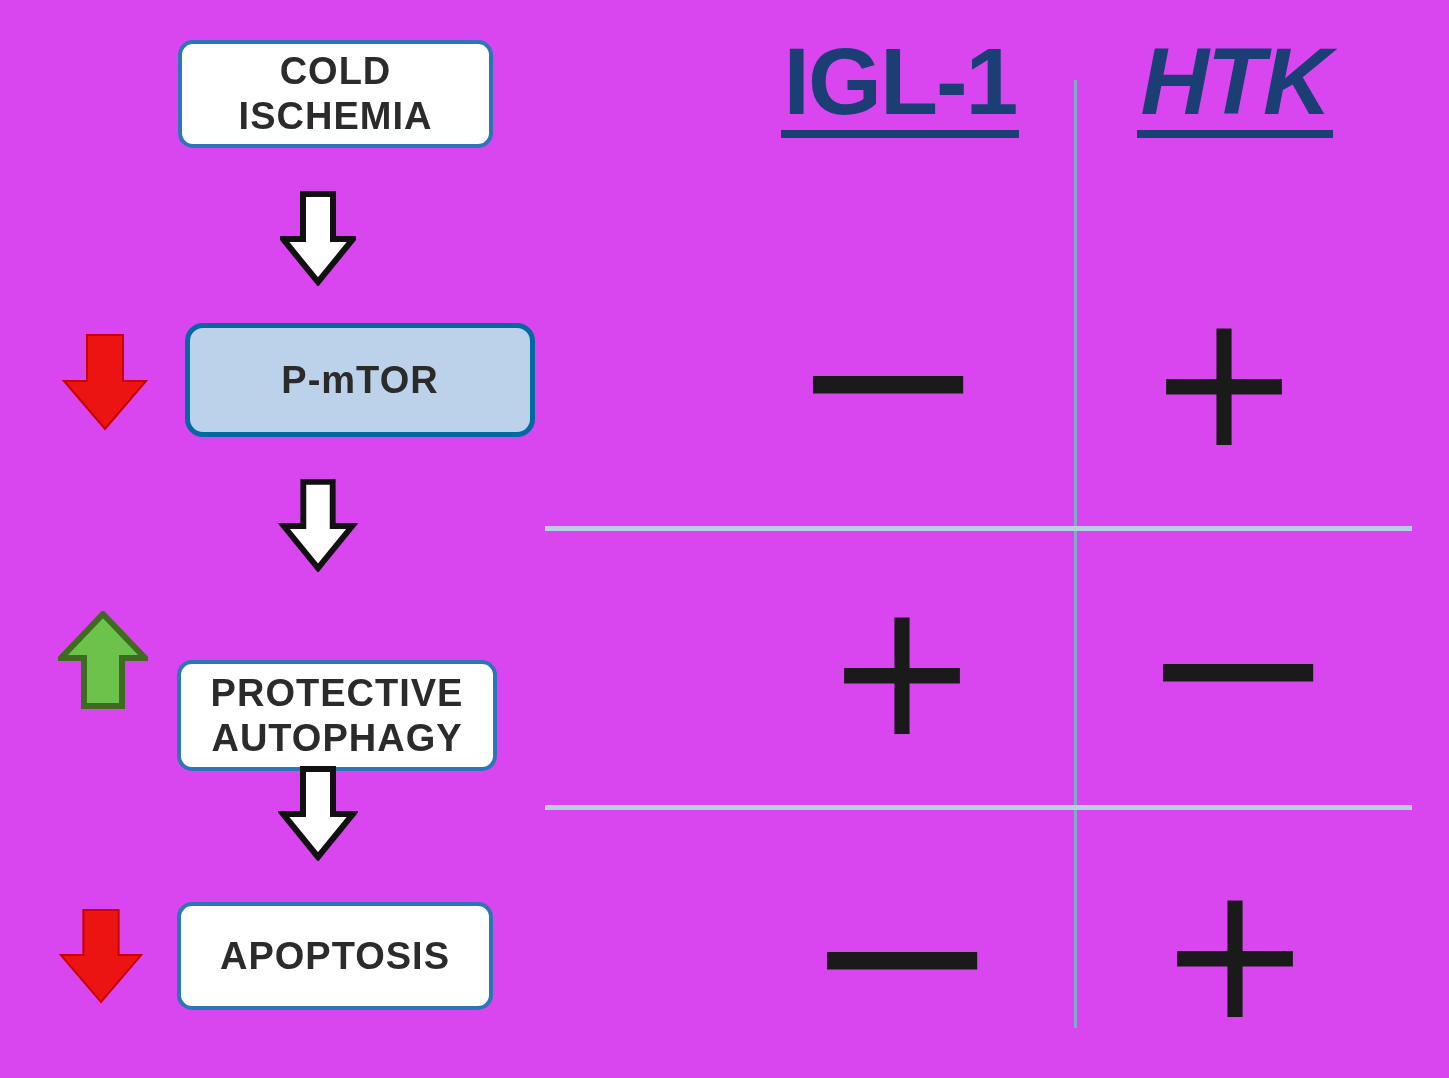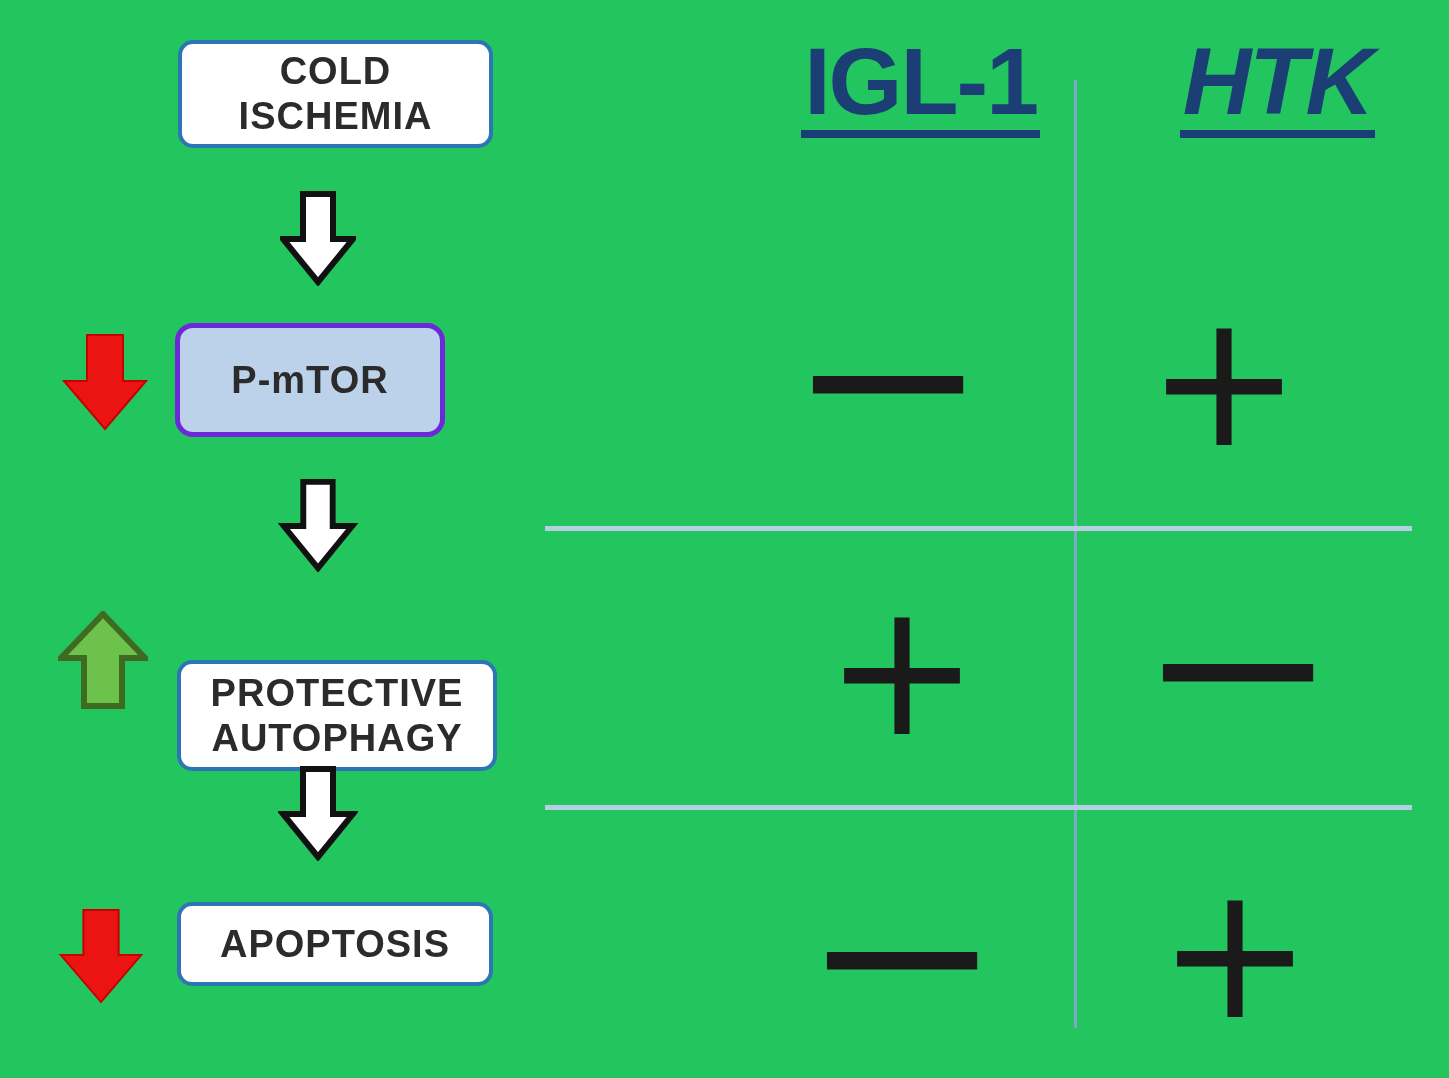--- a/index.html
+++ b/index.html
@@ -1,40 +1,40 @@
 <!DOCTYPE html>
 <html><head>
 <meta charset="utf-8">
 <style>
   html,body{margin:0;padding:0;background:#fff;}
-  .stage{position:relative;width:1449px;height:1078px;background:#22c55e;overflow:hidden;
+  .stage{position:relative;width:1449px;height:1078px;background:#d946ef;overflow:hidden;
          font-family:"Liberation Sans","DejaVu Sans",sans-serif;}
 
   
   .box{position:absolute;display:flex;align-items:center;justify-content:center;
        background:#fff;border:4px solid #2E75B6;border-radius:15px;box-sizing:border-box;}
   .box span{white-space:pre-line;text-align:center;font-weight:bold;color:#2b2b2b;
             font-size:38px;line-height:45px;letter-spacing:1px;}
   #box-cold{left:178px;top:40px;width:315px;height:108px;}
-  #box-pmtor{left:175px;top:323px;width:270px;height:114px;background:#BCD2EA;
-             border:5px solid #6d28d9;border-radius:18px;}
+  #box-pmtor{left:185px;top:323px;width:350px;height:114px;background:#BCD2EA;
+             border:5px solid #0369a1;border-radius:18px;}
   #box-auto{left:177px;top:612px;width:320px;height:111px;margin-top:48px;}
-  #box-apop{left:177px;top:902px;width:316px;height:84px;}
+  #box-apop{left:177px;top:902px;width:316px;height:108px;}
 
   
   .icon{position:absolute;}
   #conn1{left:280px;top:191px;}
   #conn2{left:278px;top:479px;}
   #conn3{left:278px;top:766px;}
   #ind-red1{left:62px;top:333px;}
   #ind-green{left:58px;top:611px;}
   #ind-red2{left:58px;top:908px;}
 
   
-  .hdr{position:absolute;text-align:right;}
+  .hdr{position:absolute;text-align:center;}
   .hdr-text{display:inline-block;font-weight:bold;font-size:95px;line-height:1.0;
             letter-spacing:-2px;color:#1B3E75;border-bottom:8px solid #1B3E75;padding:0 3px 1px 3px;}
   #hdr-igl{left:760px;top:34px;width:280px;}
   #hdr-htk{left:1095px;top:34px;width:280px;font-style:italic;}
 
   .vline{position:absolute;left:1074px;top:80px;width:3px;height:948px;background:#7FA8CC;}
   .hline{position:absolute;left:545px;width:867px;height:5px;background:#B7CFE2;}
   #hline1{top:526px;}
   #hline2{top:805px;}
 

